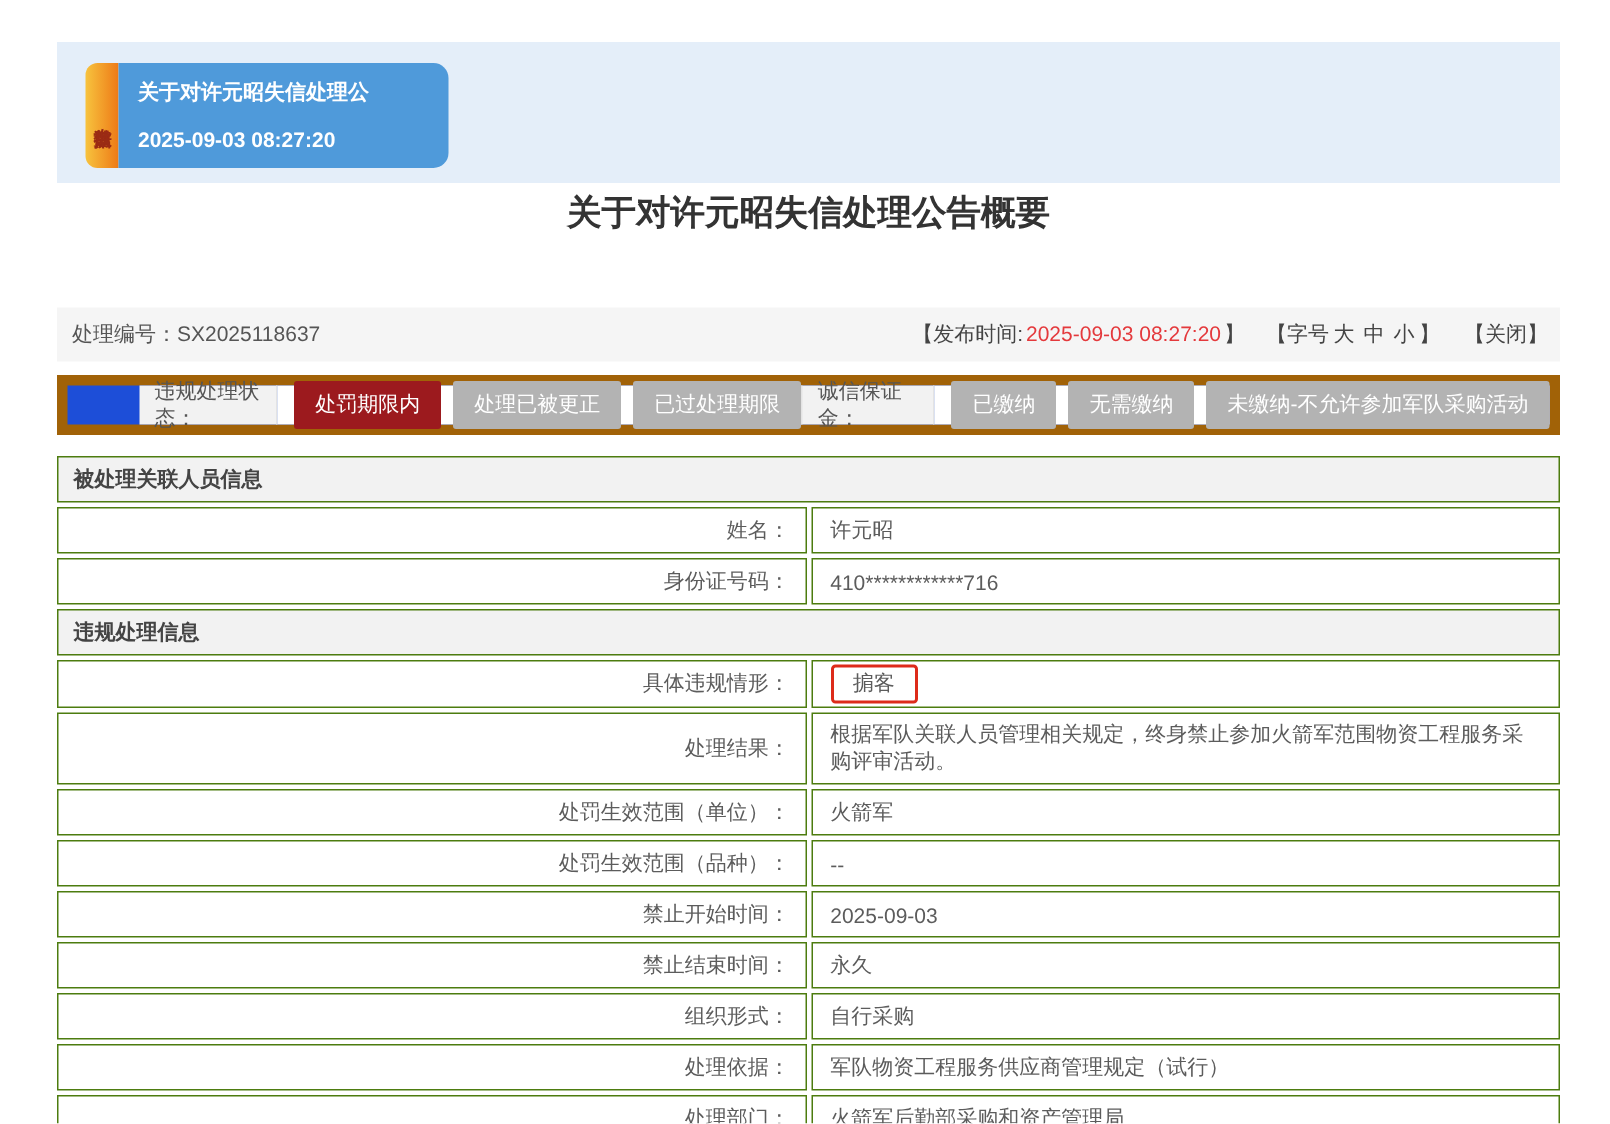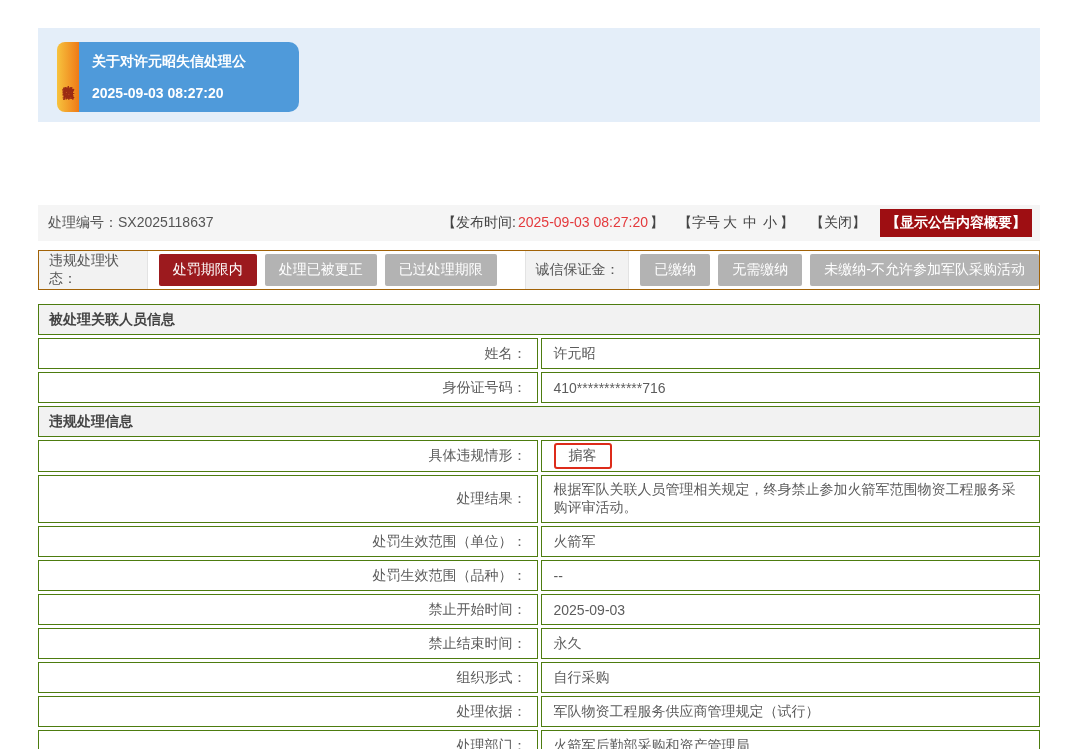--- a/index.html
+++ b/index.html
@@ -26,21 +26,21 @@
   .meta-left{white-space:nowrap;}
   .meta-right{margin-left:auto;display:flex;align-items:center;white-space:nowrap;color:#444;justify-content:space-between;}
   .meta-right .grp{margin-left:14px;}
   .red-time{color:#e4393c;margin:0 2px;}
   .szlink{margin:0 3px;cursor:pointer;}
   .close-link{margin-left:16px;cursor:pointer;}
   .show-summary{margin-left:14px;background:#9e0e12;color:#fff;font-weight:bold;padding:5px 6px;cursor:pointer;}
 
   
   .status-bar{position:absolute;left:38px;top:250px;width:1002px;height:40px;box-sizing:border-box;
-       border:1px solid #a16207;display:flex;background:#ec4899;font-size:14px;}
+       border:7px solid #a16207;display:flex;background:#1d4ed8;font-size:14px;padding-left:48px;}
   .cell-label{background:#f2f2f2;color:#555;display:flex;align-items:center;padding-left:10px;
        box-sizing:border-box;border-right:1px solid #e3e3e3;}
   .cell-label.first{width:110px;}
   .cell-label.second{width:106px;border-left:1px solid #e3e3e3;}
   .cell-buttons{display:flex;align-items:center;gap:8px;padding-left:11px;box-sizing:border-box;background:#fff;}
   .cell-buttons.left{width:382px;}
   .cell-buttons.right{flex:1;}
   .sbtn{border:none;color:#fff;background:#b3b3b3;font-size:14px;padding:7px 14px;border-radius:2px;
        font-family:inherit;cursor:pointer;white-space:nowrap;}
   .sbtn.active{background:#9c1a1e;}
@@ -62,30 +62,30 @@
   <div class="top-strip">
     <div class="header-card">
       <div class="tab">当前数据</div>
       <div class="blue-box">
         <div class="card-title">关于对许元昭失信处理公</div>
         <div class="card-time">2025-09-03 08:27:20</div>
       </div>
     </div>
   </div>
 
+  <h1 class="page-title">关于对许元昭失信处理公告概要</h1>
 
   <div class="meta-bar">
     <div class="meta-left">
       <span>处理编号：</span><span>SX2025118637</span>
     </div>
     <div class="meta-right">
       <span class="grp"><span>【发布时间:</span><span class="red-time">2025-09-03 08:27:20</span><span>】</span></span>
       <span class="grp"><span>【字号</span><span class="szlink">大</span><span class="szlink">中</span><span class="szlink">小</span><span>】</span></span>
       <span class="close-link">【关闭】</span>
-      <span class="show-summary">【显示公告内容概要】</span>
     </div>
   </div>
 
   <div class="status-bar">
     <div class="cell-label first">违规处理状态：</div>
     <div class="cell-buttons left">
       <button class="sbtn active">处罚期限内</button>
       <button class="sbtn">处理已被更正</button>
       <button class="sbtn">已过处理期限</button>
     </div>

